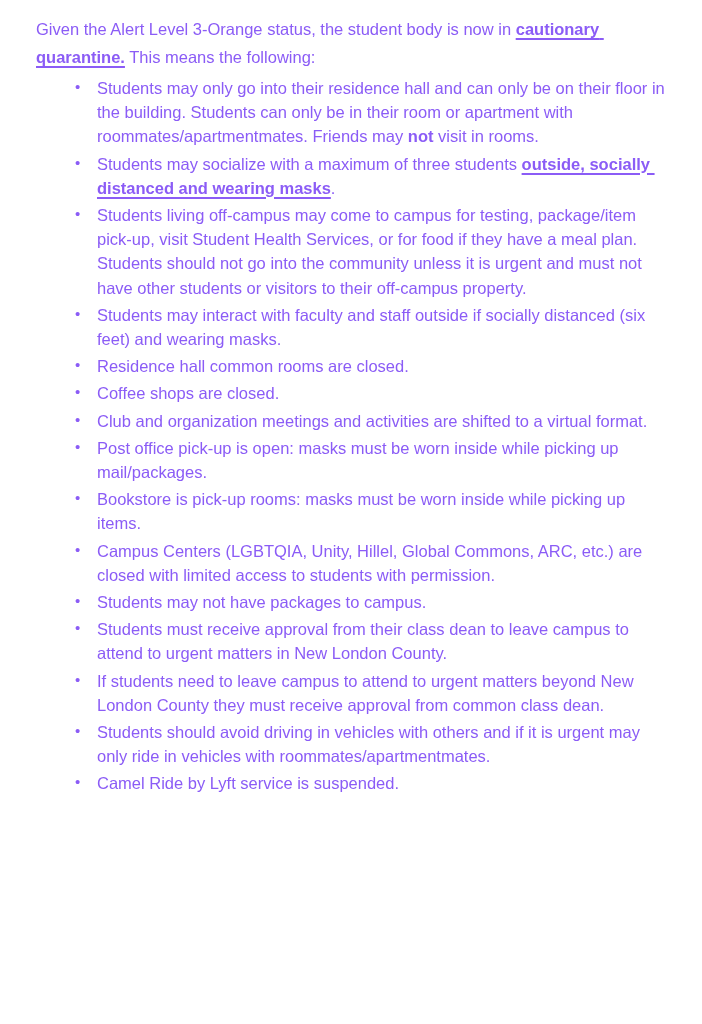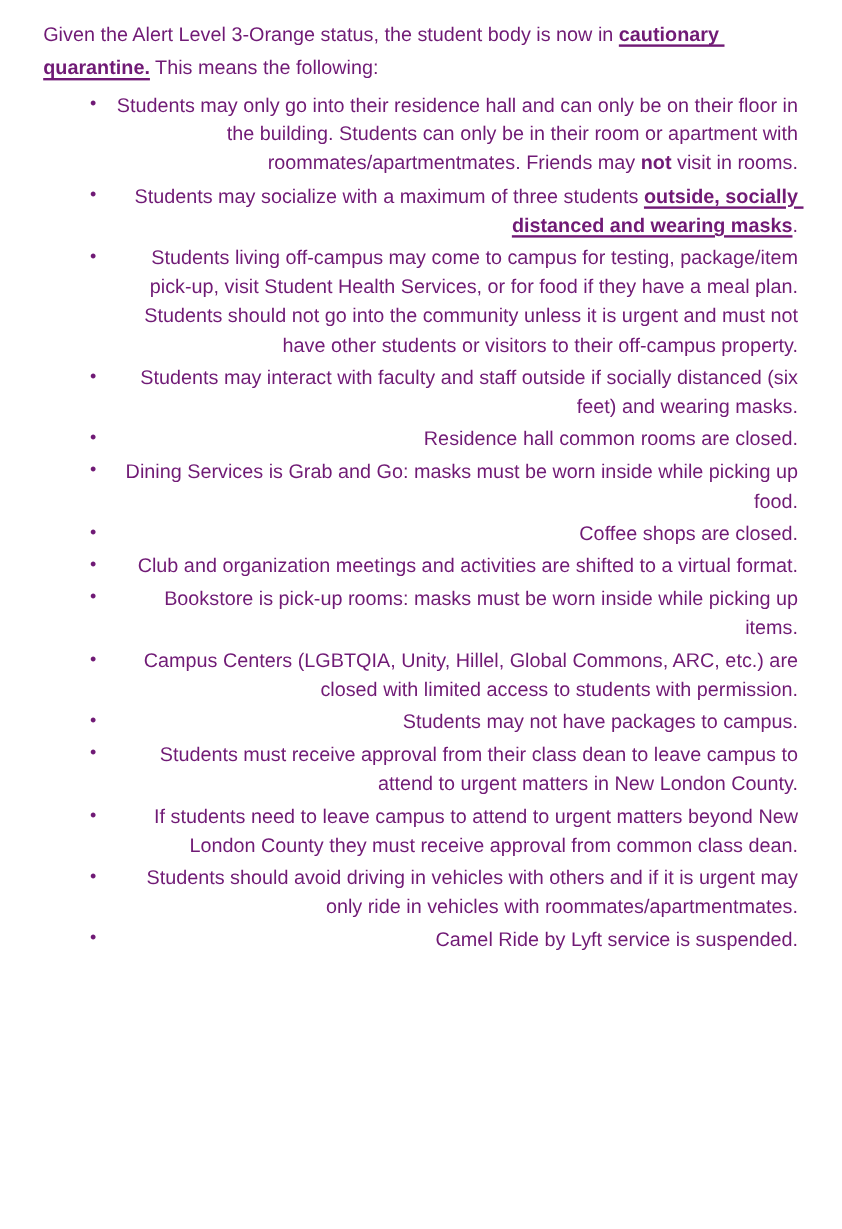--- a/index.html
+++ b/index.html
@@ -9,34 +9,33 @@
     height: 1024px;
     overflow: hidden;
     background: #ffffff;
   }
   .doc {
     box-sizing: border-box;
     width: 702px;
     height: 1024px;
     padding: 15px 36px 0 36px;
     font-family: "Liberation Sans", sans-serif;
-    color: #701a75;
+    color: #8b5cf6;
     -webkit-font-smoothing: antialiased;
   }
   .intro {
     margin: 0 0 5px 0;
     max-width: 632px;
     font-size: 16.5px;
     line-height: 28px;
   }
   ul.bullet-list {
     list-style: none;
     margin: 0;
     padding: 0 0 0 61px;
-    text-align: right;
   }
   ul.bullet-list li {
     position: relative;
     max-width: 568px;
     margin: 0 0 3px 0;
     font-size: 16.5px;
     line-height: 24.2px;
   }
   ul.bullet-list li::before {
     content: "\2022";
@@ -57,23 +56,23 @@
 <body>
 
 <div class="doc">
   <p class="intro"><span class="seg">Given the Alert Level 3-Orange status, the student body is now in </span><span class="seg bold underline">cautionary quarantine.</span><span class="seg"> This means the following:</span></p>
   <ul class="bullet-list">
       <li><span class="seg">Students may only go into their residence hall and can only be on their floor in the building. Students can only be in their room or apartment with roommates/apartmentmates. Friends may </span><span class="seg bold">not</span><span class="seg"> visit in rooms.</span></li>
       <li><span class="seg">Students may socialize with a maximum of three students </span><span class="seg bold underline">outside, socially distanced and wearing masks</span><span class="seg">.</span></li>
       <li><span class="seg">Students living off-campus may come to campus for testing, package/item pick-up, visit Student Health Services, or for food if they have a meal plan. Students should not go into the community unless it is urgent and must not have other students or visitors to their off-campus property.</span></li>
       <li><span class="seg">Students may interact with faculty and staff outside if socially distanced (six feet) and wearing masks.</span></li>
       <li><span class="seg">Residence hall common rooms are closed.</span></li>
-      <li><span class="seg">Dining Services is Grab and Go: masks must be worn inside while picking up food.</span></li>
       <li><span class="seg">Coffee shops are closed.</span></li>
       <li><span class="seg">Club and organization meetings and activities are shifted to a virtual format.</span></li>
+      <li><span class="seg">Post office pick-up is open: masks must be worn inside while picking up mail/packages.</span></li>
       <li><span class="seg">Bookstore is pick-up rooms: masks must be worn inside while picking up items.</span></li>
       <li><span class="seg">Campus Centers (LGBTQIA, Unity, Hillel, Global Commons, ARC, etc.) are closed with limited access to students with permission.</span></li>
       <li><span class="seg">Students may not have packages to campus.</span></li>
       <li><span class="seg">Students must receive approval from their class dean to leave campus to attend to urgent matters in New London County.</span></li>
       <li><span class="seg">If students need to leave campus to attend to urgent matters beyond New London County they must receive approval from common class dean.</span></li>
       <li><span class="seg">Students should avoid driving in vehicles with others and if it is urgent may only ride in vehicles with roommates/apartmentmates.</span></li>
       <li><span class="seg">Camel Ride by Lyft service is suspended.</span></li>
     </ul>
 </div>
 

